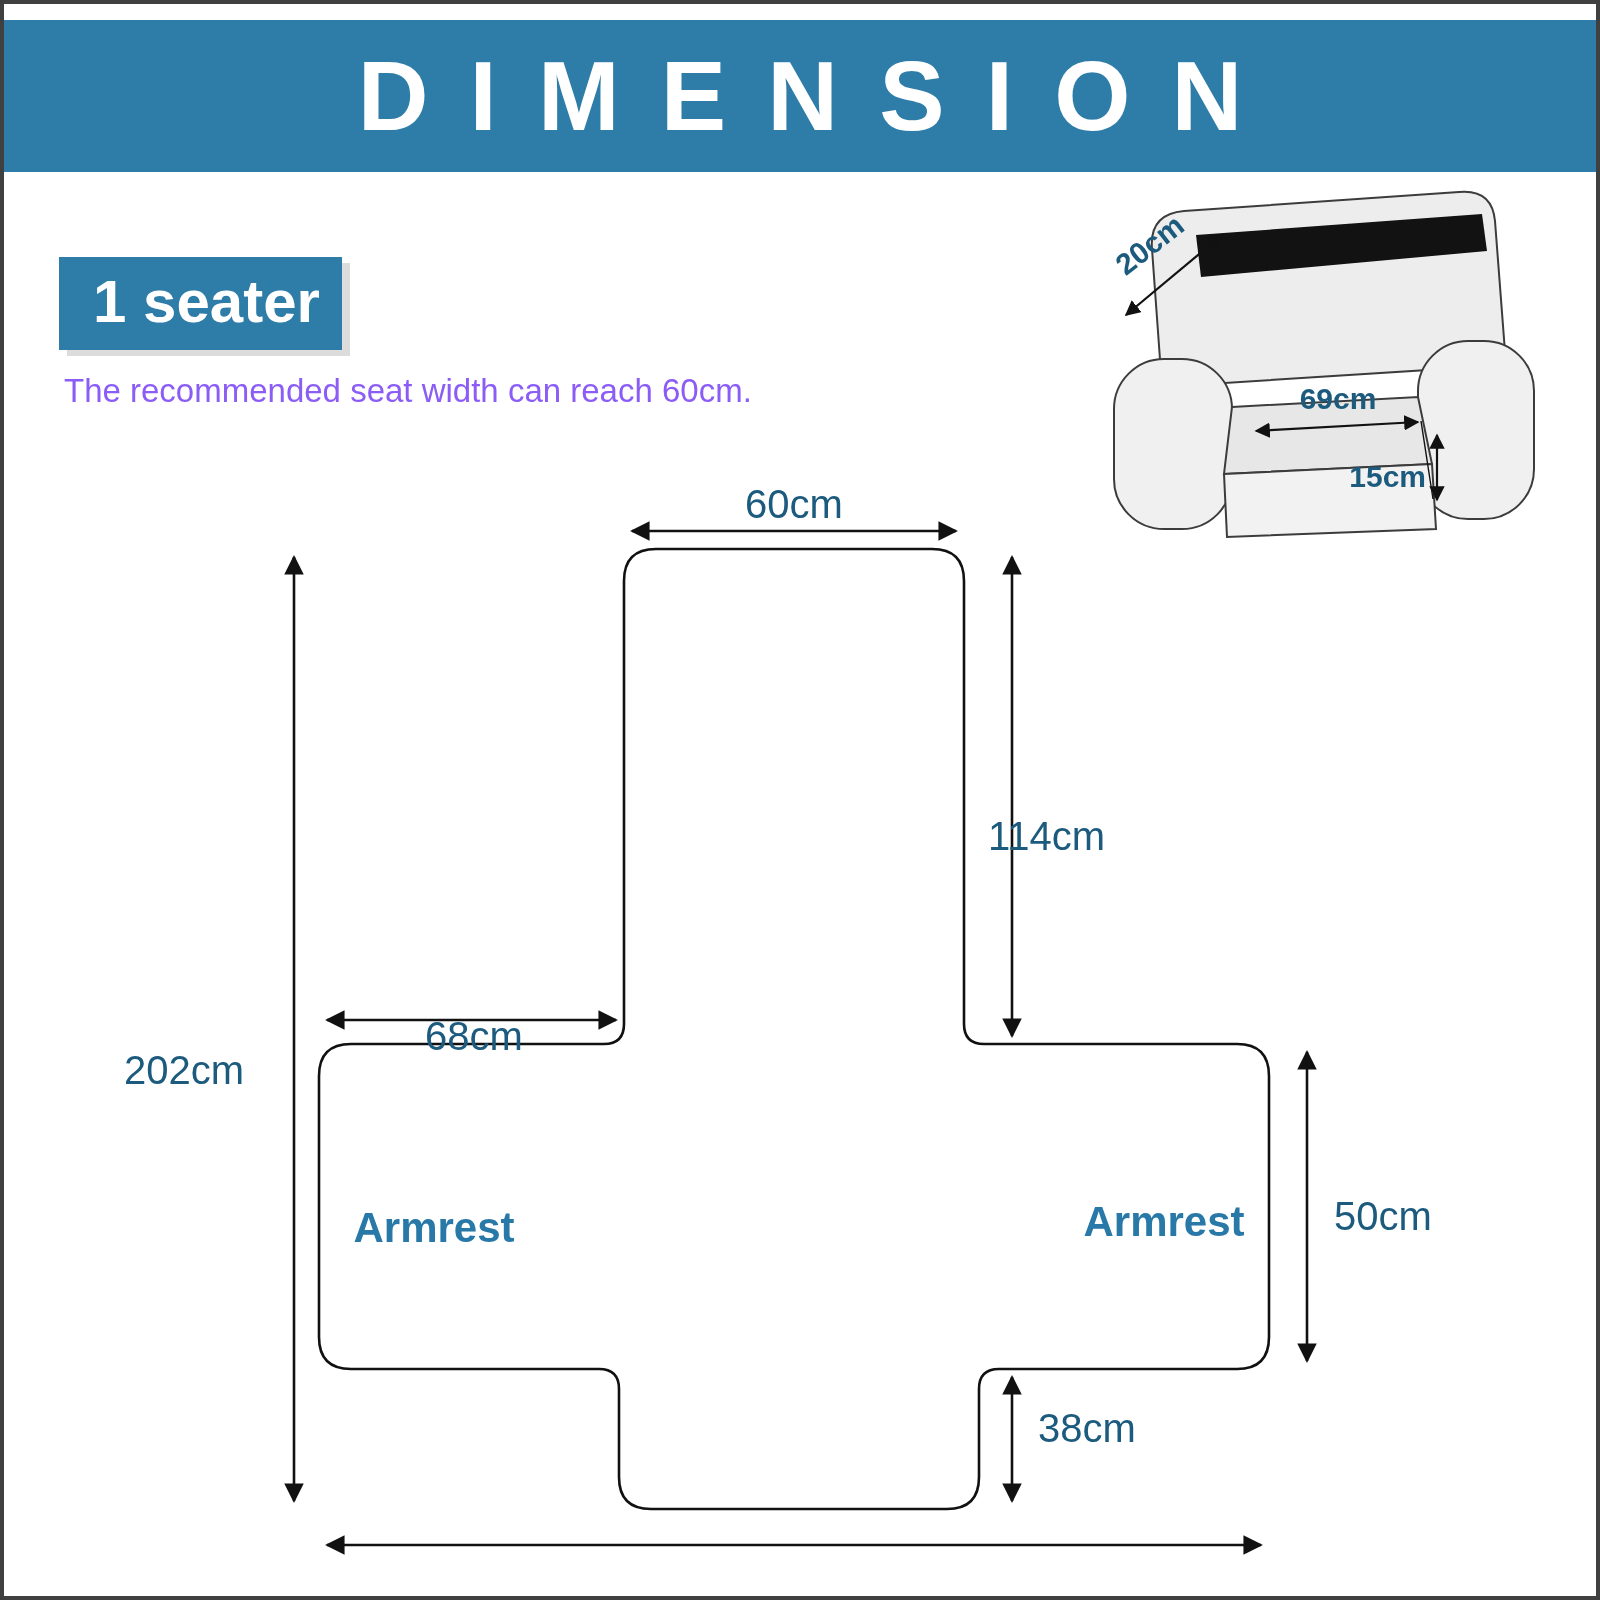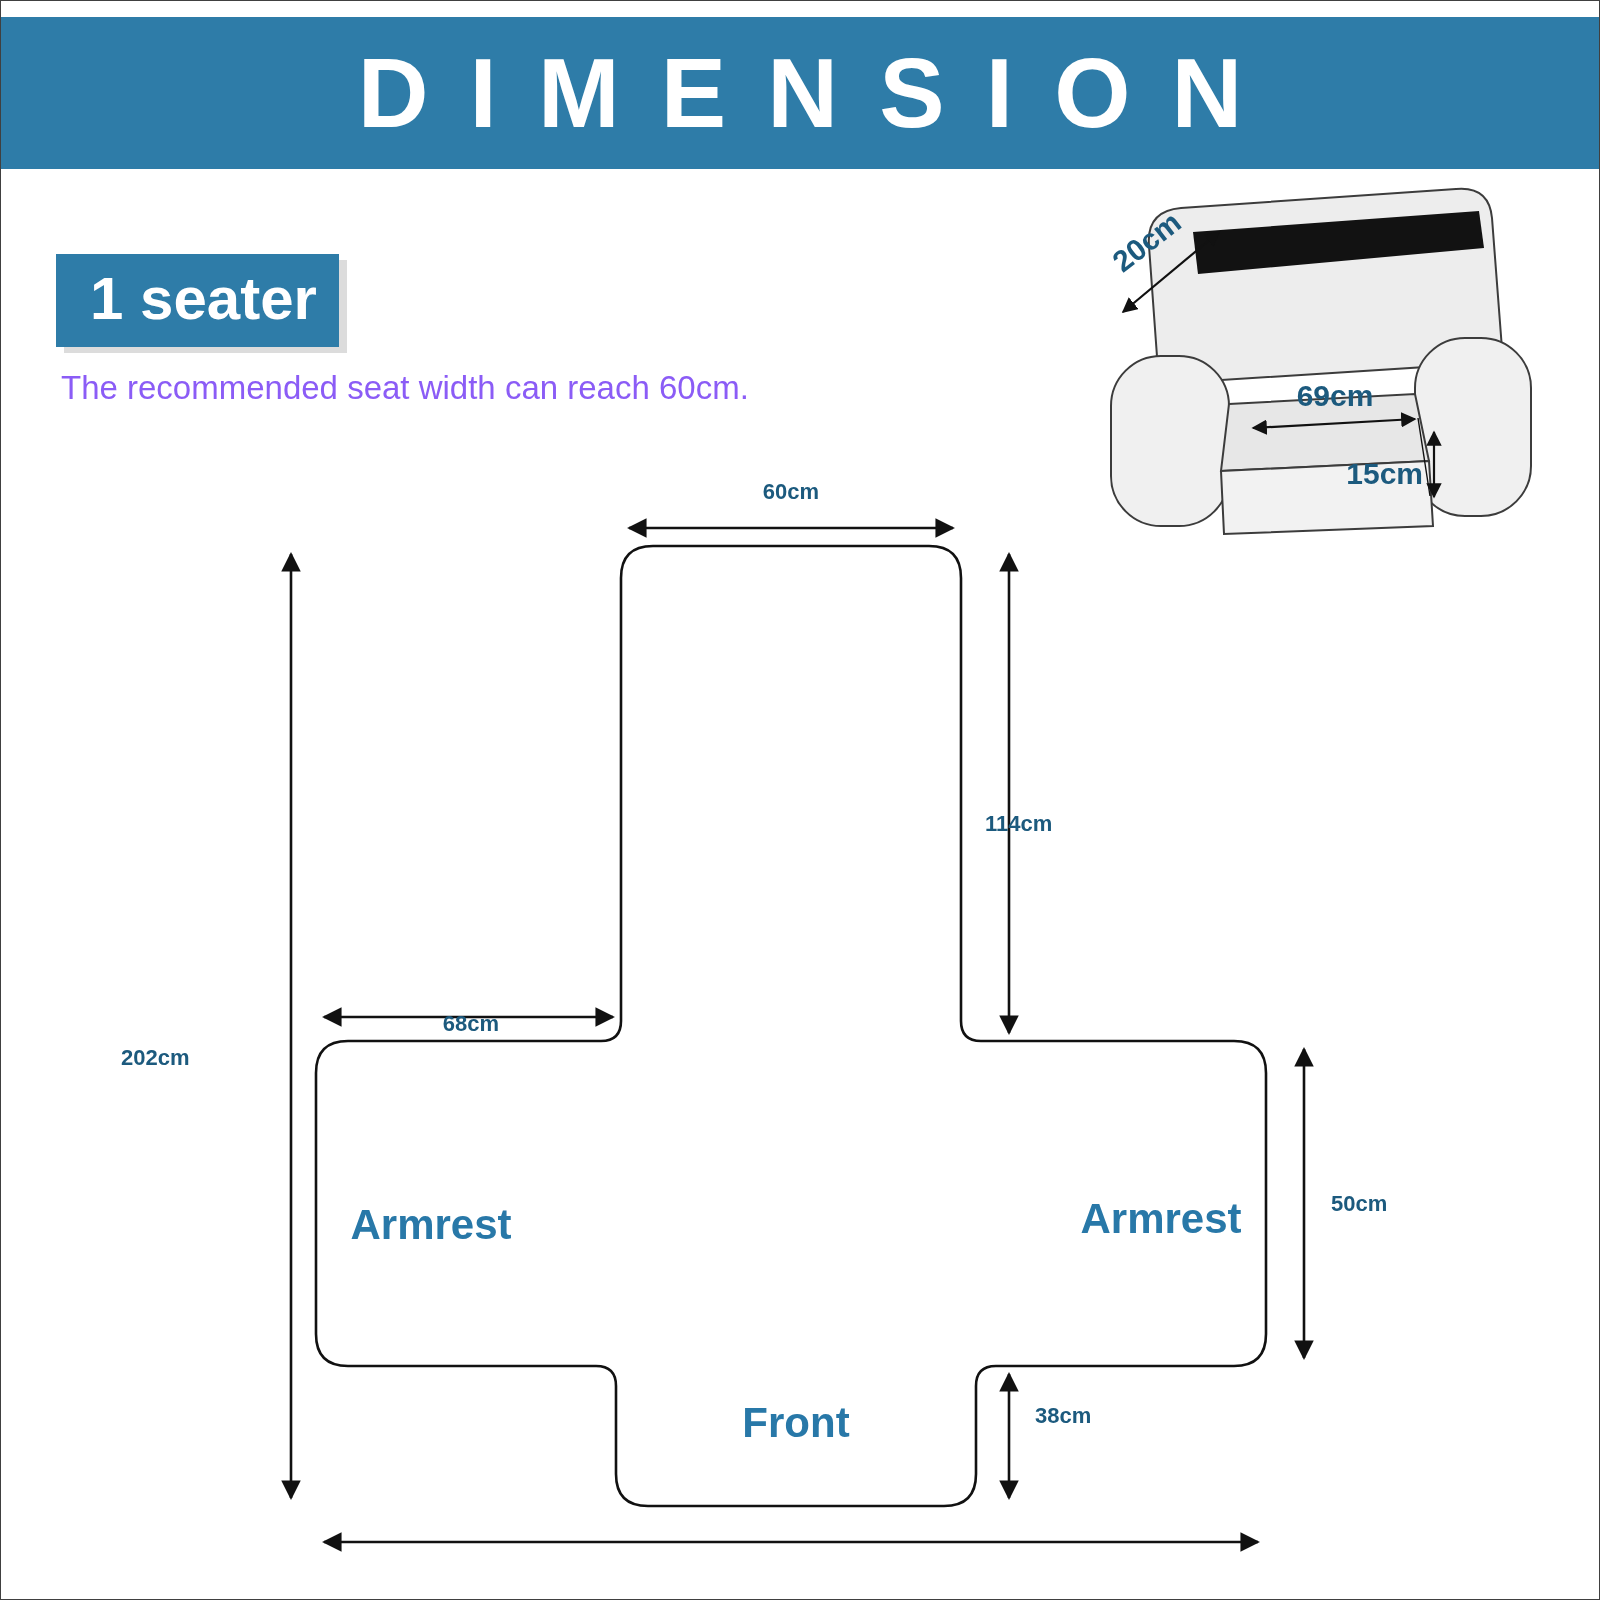--- a/index.html
+++ b/index.html
@@ -1,18 +1,18 @@
 <!DOCTYPE html>
 <html><head>
 <meta charset="utf-8">
 <style>
   html,body{margin:0;padding:0;background:#fff;}
   .page{
     position:relative;width:1600px;height:1600px;overflow:hidden;
-    background:#fff;border:1px solid #404040;box-sizing:border-box;
+    background:#fff;border:4px solid #404040;box-sizing:border-box;
     font-family:"Liberation Sans",sans-serif;
   }
   .banner{
     position:absolute;left:0;top:16px;width:100%;height:152px;
     background:#2e7ca8;
   }
   .banner h1{
     margin:0;height:152px;line-height:152px;text-align:center;
     color:#ffffff;font-size:98px;font-weight:bold;
     letter-spacing:0.42em;text-indent:0.42em;
@@ -23,21 +23,21 @@
     font-size:60px;font-weight:bold;
     padding:10px 22px 14px 34px;
     box-shadow:8px 6px 0 #dcdcdc;
   }
   .subtitle{
     position:absolute;left:60px;top:368px;margin:0;
     color:#8b5cf6;font-size:33px;font-weight:normal;
   }
   svg{position:absolute;}
   .lbl{position:absolute;white-space:nowrap;}
-  .lbl-dim{font-size:22px;font-weight:bold;color:#1c5a7e;}
+  .lbl-dim{font-size:40px;font-weight:normal;color:#1c5a7e;}
   .lbl-part{font-size:42px;font-weight:bold;color:#2878a8;}
   .ctr{text-align:center;}
   .rgt{}
 </style>
 </head>
 <body>
 
 <div class="page">
 
   <div class="banner">
@@ -97,16 +97,15 @@
     </g>
   </svg>
 
   <div class="lbl lbl-dim ctr" style="left:640px;top:478px;width:300px;">60cm</div>
   <div class="lbl lbl-dim" style="left:984px;top:810px;">114cm</div>
   <div class="lbl lbl-dim ctr" style="left:320px;top:966px;width:300px;margin-top:44px;">68cm</div>
   <div class="lbl lbl-dim rgt" style="left:120px;top:1044px;width:155px;">202cm</div>
   <div class="lbl lbl-part ctr" style="left:300px;top:1200px;width:260px;">Armrest</div>
   <div class="lbl lbl-part ctr" style="left:1030px;top:1194px;width:260px;">Armrest</div>
   <div class="lbl lbl-dim" style="left:1330px;top:1190px;">50cm</div>
-  <div class="lbl lbl-part ctr" style="left:645px;top:1398px;width:300px;">Front</div>
   <div class="lbl lbl-dim" style="left:1034px;top:1402px;">38cm</div>
 
 </div>
 
 </body></html>

